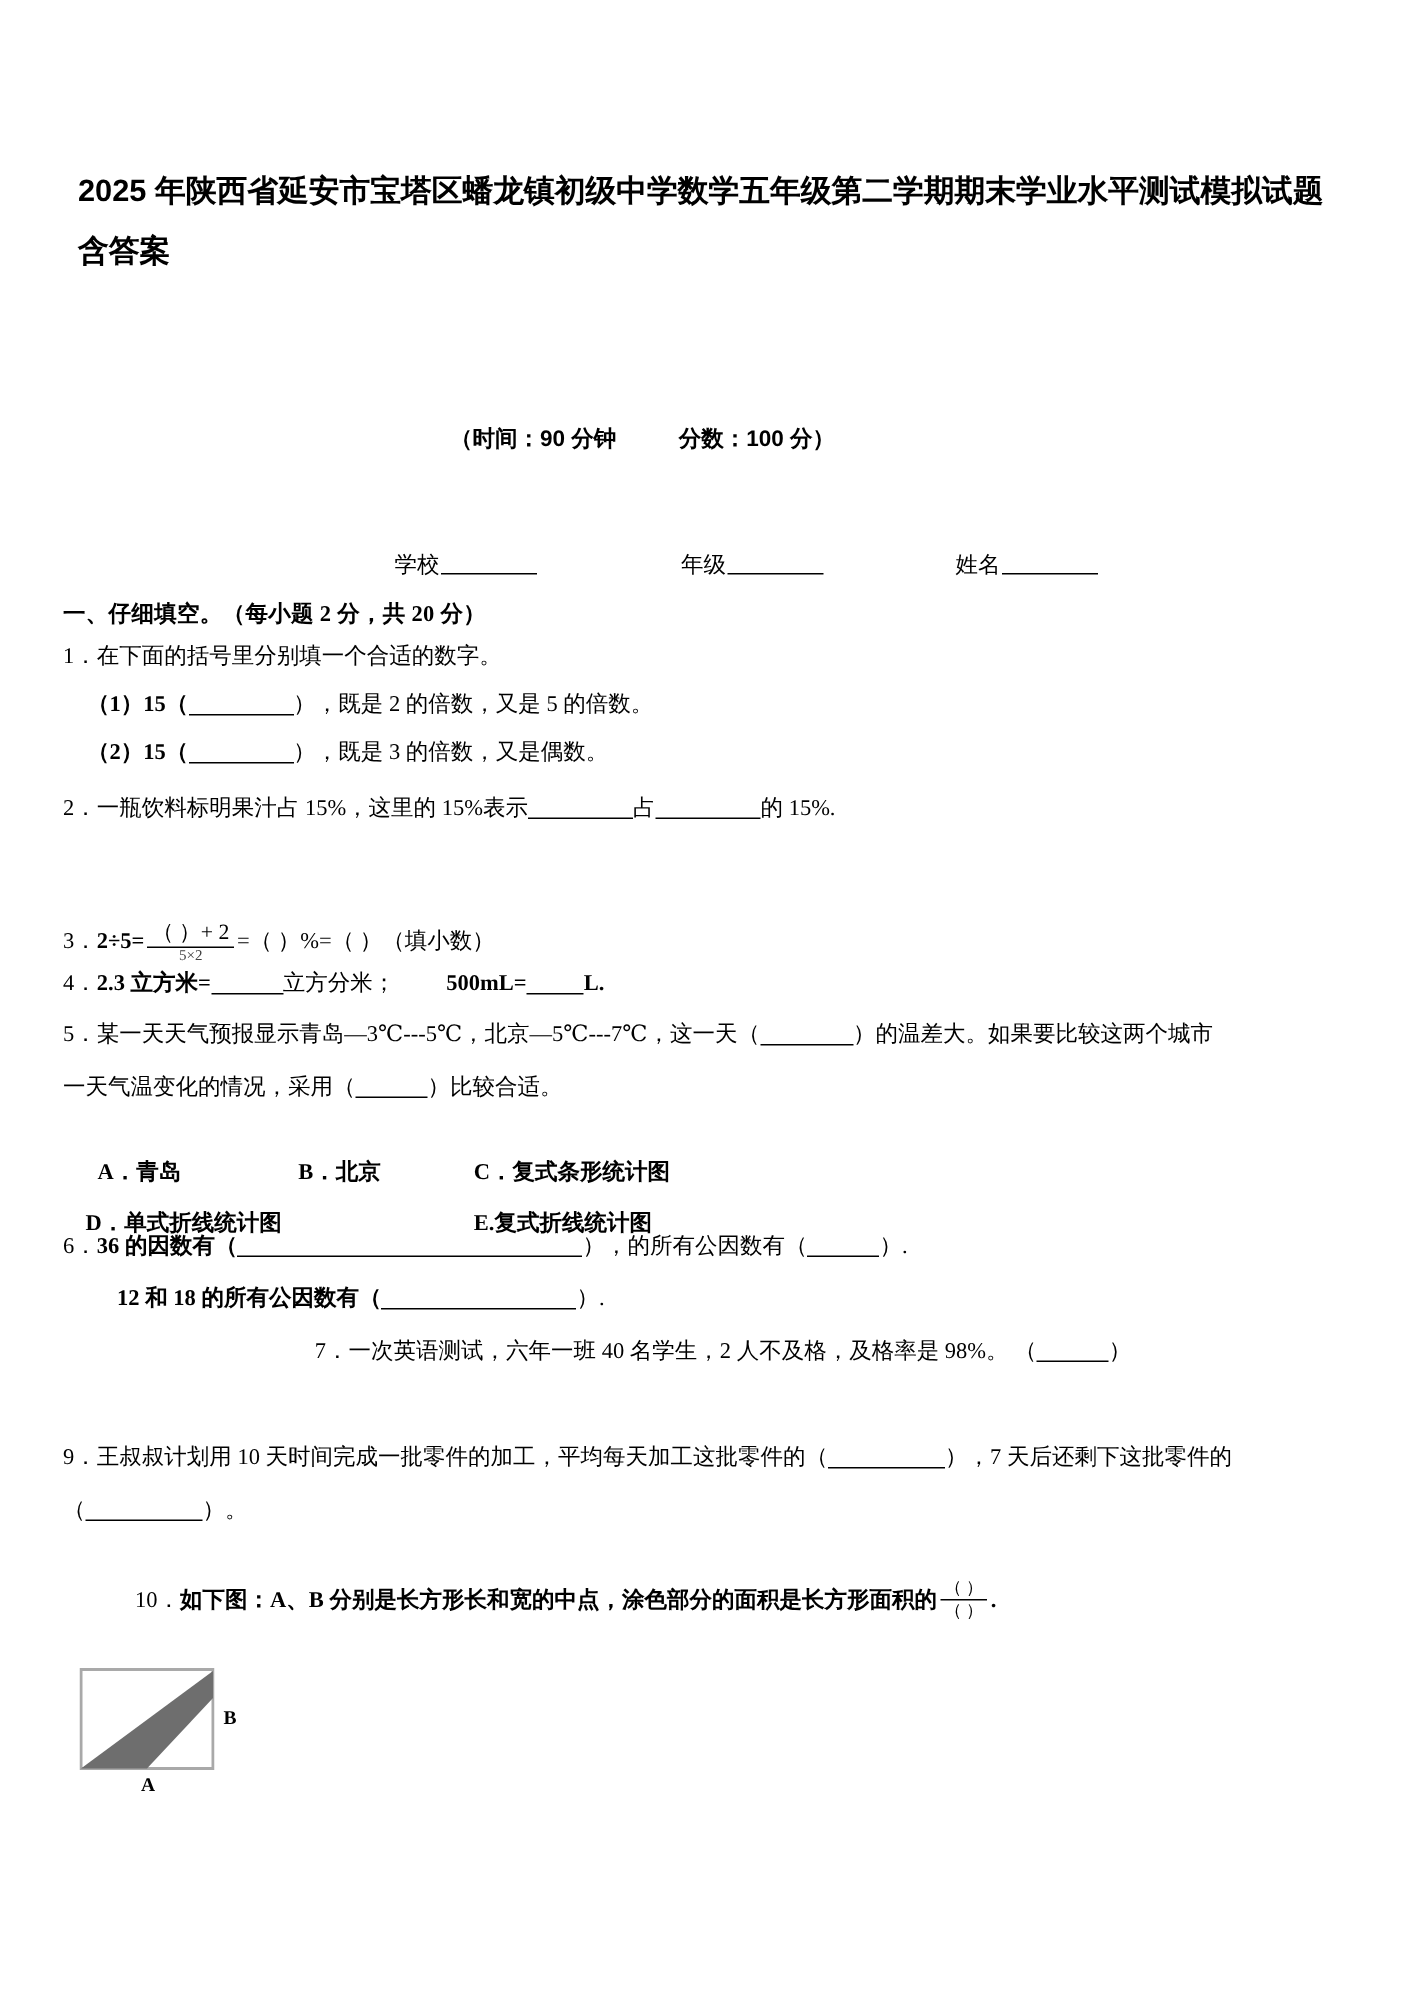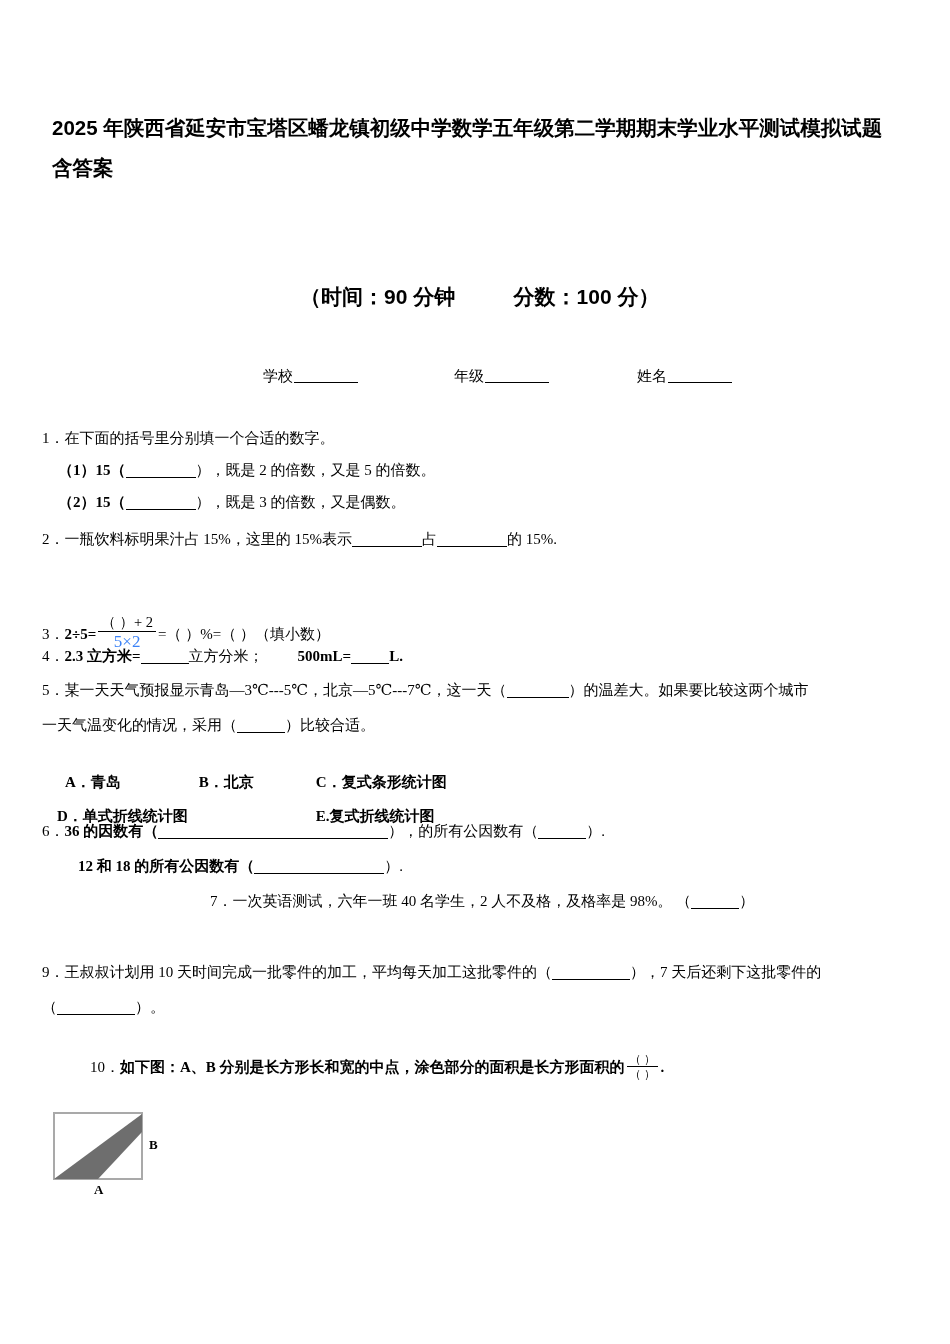--- a/index.html
+++ b/index.html
@@ -38,21 +38,21 @@
     text-align: left;
     color: #000;
   }
 
   
   .exam-meta {
     position: absolute;
     left: 300px;
     top: 283px;
     font-family: "Liberation Sans", "DejaVu Sans", sans-serif;
-    font-size: 21px;
+    font-size: 15px;
     font-weight: bold;
     white-space: pre;
   }
 
   
   .student-line {
     position: absolute;
     left: 248px;
     top: 350px;
     font-size: 15px;
@@ -117,24 +117,24 @@
     line-height: 1.05;
     margin: 0 2px;
   }
   .frac .num {
     display: block;
     font-size: 14.5px;
     padding: 0 3px 1px 3px;
   }
   .frac .den {
     display: block;
-    font-size: 17px;
+    font-size: 10px;
     border-top: 1.2px solid #000;
     padding: 1px 3px 0 3px;
-    color: #3b82f6;
+    color: #404040;
   }
   .frac.small .num, .frac.small .den { font-size: 11.5px; }
   .frac.small { vertical-align: -6px; }
   .frac.small .den { color: #000; }
 
   
   .opt-row {
     font-size: 15px;
     white-space: pre;
   }
@@ -176,20 +176,21 @@
 <div class="page">
 
   <div class="doc-title">2025 年陕西省延安市宝塔区蟠龙镇初级中学数学五年级第二学期期末学业水平测试模拟试题含答案</div>
 
   <div class="exam-meta">（时间：90 分钟          分数：100 分）</div>
 
   <div class="student-line">
     <span>学校</span><span class="blank-u"></span><span class="gap-a"></span><span>年级</span><span class="blank-u"></span><span class="gap-b"></span><span>姓名</span><span class="blank-u"></span>
   </div>
 
+  <div class="qblock section-head" style="top:400px;">一、仔细填空。（每小题 2 分，共 20 分）</div>
 
   <div class="qblock q-line" style="top:428px;">
     <span class="num-serif">1．</span><span>在下面的括号里分别填一个合适的数字。</span>
   </div>
 
   <div class="qblock q-line" style="top:460px; left:58px;">
     <span class="bold">（1）15（</span><span class="ul ul-70"></span><span>），既是 2 的倍数，又是 5 的倍数。</span>
   </div>
 
   <div class="qblock q-line" style="top:492px; left:58px;">

